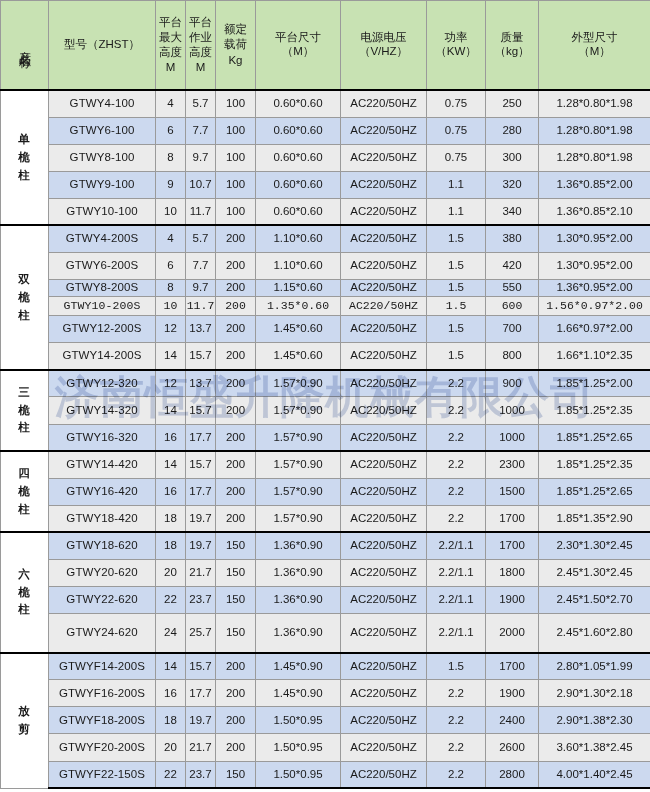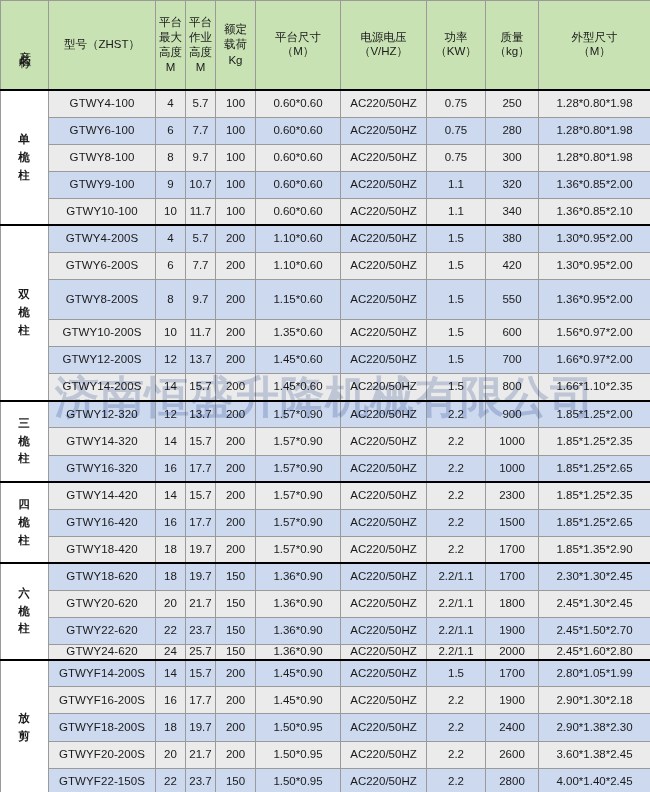--- a/index.html
+++ b/index.html
@@ -254,32 +254,32 @@
           <td class="data model">GTWY6-200S</td>
           <td class="data">6</td>
           <td class="data">7.7</td>
           <td class="data">200</td>
           <td class="data">1.10*0.60</td>
           <td class="data">AC220/50HZ</td>
           <td class="data">1.5</td>
           <td class="data">420</td>
           <td class="data">1.30*0.95*2.00</td>
         </tr>
-        <tr class="r-blue" style="height: 40px;">
+        <tr class="r-blue" style="height: 17px;">
           <td class="data model">GTWY8-200S</td>
           <td class="data">8</td>
           <td class="data">9.7</td>
           <td class="data">200</td>
           <td class="data">1.15*0.60</td>
           <td class="data">AC220/50HZ</td>
           <td class="data">1.5</td>
           <td class="data">550</td>
           <td class="data">1.36*0.95*2.00</td>
         </tr>
-        <tr class="r-gray" style="height: 27px;">
+        <tr class="r-gray" style="height: 19px; font-family: Liberation Mono, monospace;">
           <td class="data model">GTWY10-200S</td>
           <td class="data">10</td>
           <td class="data">11.7</td>
           <td class="data">200</td>
           <td class="data">1.35*0.60</td>
           <td class="data">AC220/50HZ</td>
           <td class="data">1.5</td>
           <td class="data">600</td>
           <td class="data">1.56*0.97*2.00</td>
         </tr>
@@ -400,21 +400,21 @@
           <td class="data model">GTWY22-620</td>
           <td class="data">22</td>
           <td class="data">23.7</td>
           <td class="data">150</td>
           <td class="data">1.36*0.90</td>
           <td class="data">AC220/50HZ</td>
           <td class="data">2.2/1.1</td>
           <td class="data">1900</td>
           <td class="data">2.45*1.50*2.70</td>
         </tr>
-        <tr class="r-gray" style="height: 15px;">
+        <tr class="r-gray" style="height: 39px;">
           <td class="data model">GTWY24-620</td>
           <td class="data">24</td>
           <td class="data">25.7</td>
           <td class="data">150</td>
           <td class="data">1.36*0.90</td>
           <td class="data">AC220/50HZ</td>
           <td class="data">2.2/1.1</td>
           <td class="data">2000</td>
           <td class="data">2.45*1.60*2.80</td>
         </tr>

